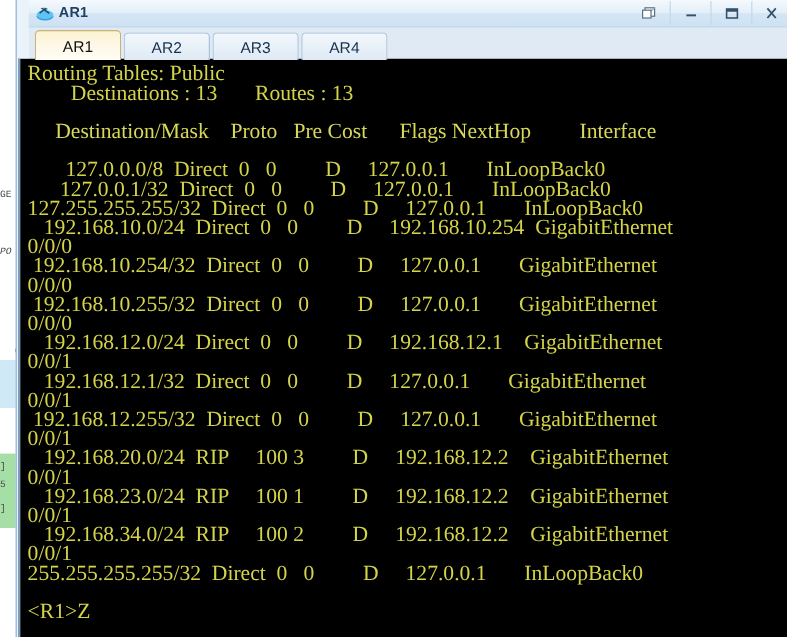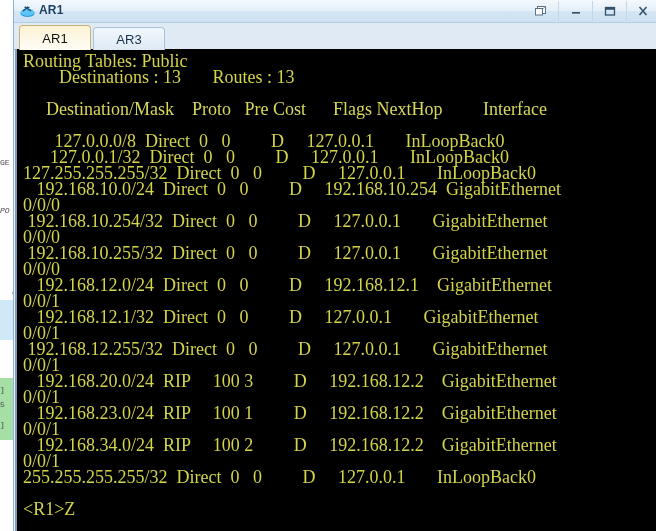--- a/index.html
+++ b/index.html
@@ -56,20 +56,21 @@
   
   #app-window {
     position: absolute;
     left: 13px;
     top: 0;
     width: 643px;
     height: 531px;
     background: #eaf2fa;
     border-left: 1px solid #8fb2d4;
     box-sizing: border-box;
+    padding-left: 10px;
   }
 
   
   #title-bar {
     position: relative;
     height: 22px;
     background: linear-gradient(to bottom, #f4f9fd 0%, #e4eff8 48%, #d4e6f5 52%, #cfe2f4 100%);
     border-bottom: 1px solid #b4cde2;
   }
   #window-icon {
@@ -238,21 +239,27 @@
         </div>
       </div>
     </div>
 
     <div id="tab-strip">
       <div class="tabs-row">
         <div class="tab active">
           <span>AR1</span>
         </div>
         <div class="tab">
+          <span>AR2</span>
+        </div>
+        <div class="tab">
           <span>AR3</span>
+        </div>
+        <div class="tab">
+          <span>AR4</span>
         </div>
       </div>
     </div>
 
     <div id="terminal">
       <div id="term-inner"><div class="term-line">Routing Tables: Public</div><div class="term-line">        Destinations : 13       Routes : 13</div><div class="term-line"></div><div class="term-line hdr">Destination/Mask    Proto   Pre Cost      Flags NextHop         Interface</div><div class="term-line"></div><div class="term-line">       127.0.0.0/8  Direct  0   0         D     127.0.0.1       InLoopBack0</div><div class="term-line">      127.0.0.1/32  Direct  0   0         D     127.0.0.1       InLoopBack0</div><div class="term-line">127.255.255.255/32  Direct  0   0         D     127.0.0.1       InLoopBack0</div><div class="term-line">   192.168.10.0/24  Direct  0   0         D     192.168.10.254  GigabitEthernet</div><div class="term-line">0/0/0</div><div class="term-line"> 192.168.10.254/32  Direct  0   0         D     127.0.0.1       GigabitEthernet</div><div class="term-line">0/0/0</div><div class="term-line"> 192.168.10.255/32  Direct  0   0         D     127.0.0.1       GigabitEthernet</div><div class="term-line">0/0/0</div><div class="term-line">   192.168.12.0/24  Direct  0   0         D     192.168.12.1    GigabitEthernet</div><div class="term-line">0/0/1</div><div class="term-line">   192.168.12.1/32  Direct  0   0         D     127.0.0.1       GigabitEthernet</div><div class="term-line">0/0/1</div><div class="term-line"> 192.168.12.255/32  Direct  0   0         D     127.0.0.1       GigabitEthernet</div><div class="term-line">0/0/1</div><div class="term-line">   192.168.20.0/24  RIP     100 3         D     192.168.12.2    GigabitEthernet</div><div class="term-line">0/0/1</div><div class="term-line">   192.168.23.0/24  RIP     100 1         D     192.168.12.2    GigabitEthernet</div><div class="term-line">0/0/1</div><div class="term-line">   192.168.34.0/24  RIP     100 2         D     192.168.12.2    GigabitEthernet</div><div class="term-line">0/0/1</div><div class="term-line">255.255.255.255/32  Direct  0   0         D     127.0.0.1       InLoopBack0</div><div class="term-line"></div><div class="term-line">&lt;R1&gt;Z</div></div>
     </div>
 
   </div>
 </div>

